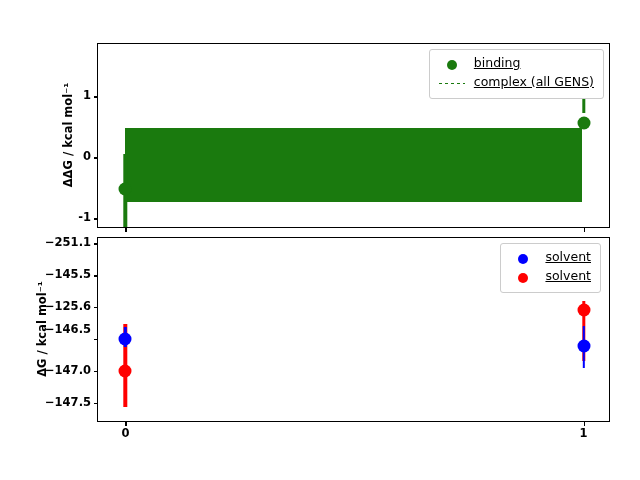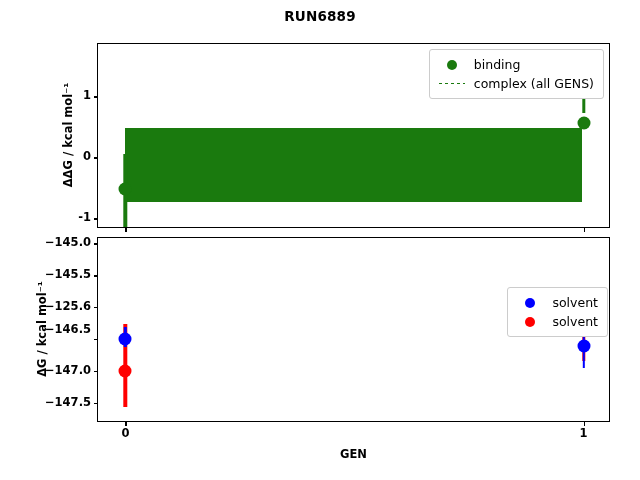--- a/index.html
+++ b/index.html
@@ -155,25 +155,25 @@
   
   .legend {
     position: absolute;
     box-sizing: border-box;
     background: #ffffff;
     border: 1px solid #cccccc;
     border-radius: 3px;
     padding: 5px 9px 5px 7px;
   }
   #legend-top { right: 5px; top: 5px; }
-  #legend-bottom { right: 1px; top: 5px; margin-top: 44px; }
+  #legend-bottom { right: 8px; top: 5px; }
   .legend-row {
     display: flex;
-    align-items: center;
     height: 19px;
+    text-decoration: underline;
   }
   .legend-handle {
     width: 30px;
     display: flex;
     align-items: center;
     justify-content: center;
     flex: 0 0 30px;
   }
   .lg-dot {
     width: 10px;
@@ -194,21 +194,20 @@
     color: #000000;
     padding-left: 7px;
     white-space: nowrap;
   }
 </style>
 </head>
 <body>
 
 <div id="figure">
 
-  <div class="fig-title">RUN6889</div>
 
   <div class="axes" id="axes-top">
 
     <div class="ytick" style="top:52.4px;"></div>
     <div class="yticklabel" style="top:52.4px;">1</div>
 
     <div class="ytick" style="top:113.3px;"></div>
     <div class="yticklabel" style="top:113.3px;">0</div>
 
     <div class="ytick" style="top:174.2px;"></div>
@@ -244,21 +243,21 @@
         </span>
         <span class="legend-label">complex (all GENS)</span>
       </div>
     </div>
 
   </div>
 
   <div class="axes" id="axes-bottom">
 
     <div class="ytick" style="top:5.1px;"></div>
-    <div class="yticklabel" style="top:5.1px;">−145.0</div>
+    <div class="yticklabel" style="top:5.1px;">−251.1</div>
 
     <div class="ytick" style="top:37px;"></div>
     <div class="yticklabel" style="top:37px;">−145.5</div>
 
     <div class="ytick" style="top:68.9px;"></div>
     <div class="yticklabel" style="top:68.9px;">−125.6</div>
 
     <div class="ytick" style="top:100.8px;"></div>
     <div class="yticklabel" style="top:92px;">−146.5</div>
 
@@ -268,21 +267,20 @@
     <div class="ytick" style="top:164.6px;"></div>
     <div class="yticklabel" style="top:164.6px;">−147.5</div>
 
     <div class="xtick" style="left:27.4px;"></div>
     <div class="xticklabel" style="left:27.4px;">0</div>
 
     <div class="xtick" style="left:485.6px;"></div>
     <div class="xticklabel" style="left:485.6px;">1</div>
 
     <div class="ylabel" id="ylabel-bottom">ΔG / kcal mol⁻¹</div>
-    <div id="xlabel">GEN</div>
 
     <div class="plotarea">
 
       <div class="ebar" style="left:27.4px; top:86.2px; height:82.9px; background:#ff0000;"></div>
       <div class="ebar thin" style="left:27.4px; top:88.8px; height:19.8px; background:#0000ff;"></div>
       <div class="pt" style="left:27.4px; top:132.7px; background:#ff0000;"></div>
       <div class="pt" style="left:27.4px; top:100.8px; background:#0000ff;"></div>
 
       <div class="ebar" style="left:485.6px; top:62.5px; height:60.6px; background:#ff0000;"></div>
       <div class="ebar thin" style="left:485.6px; top:88.2px; height:41.5px; background:#0000ff;"></div>

